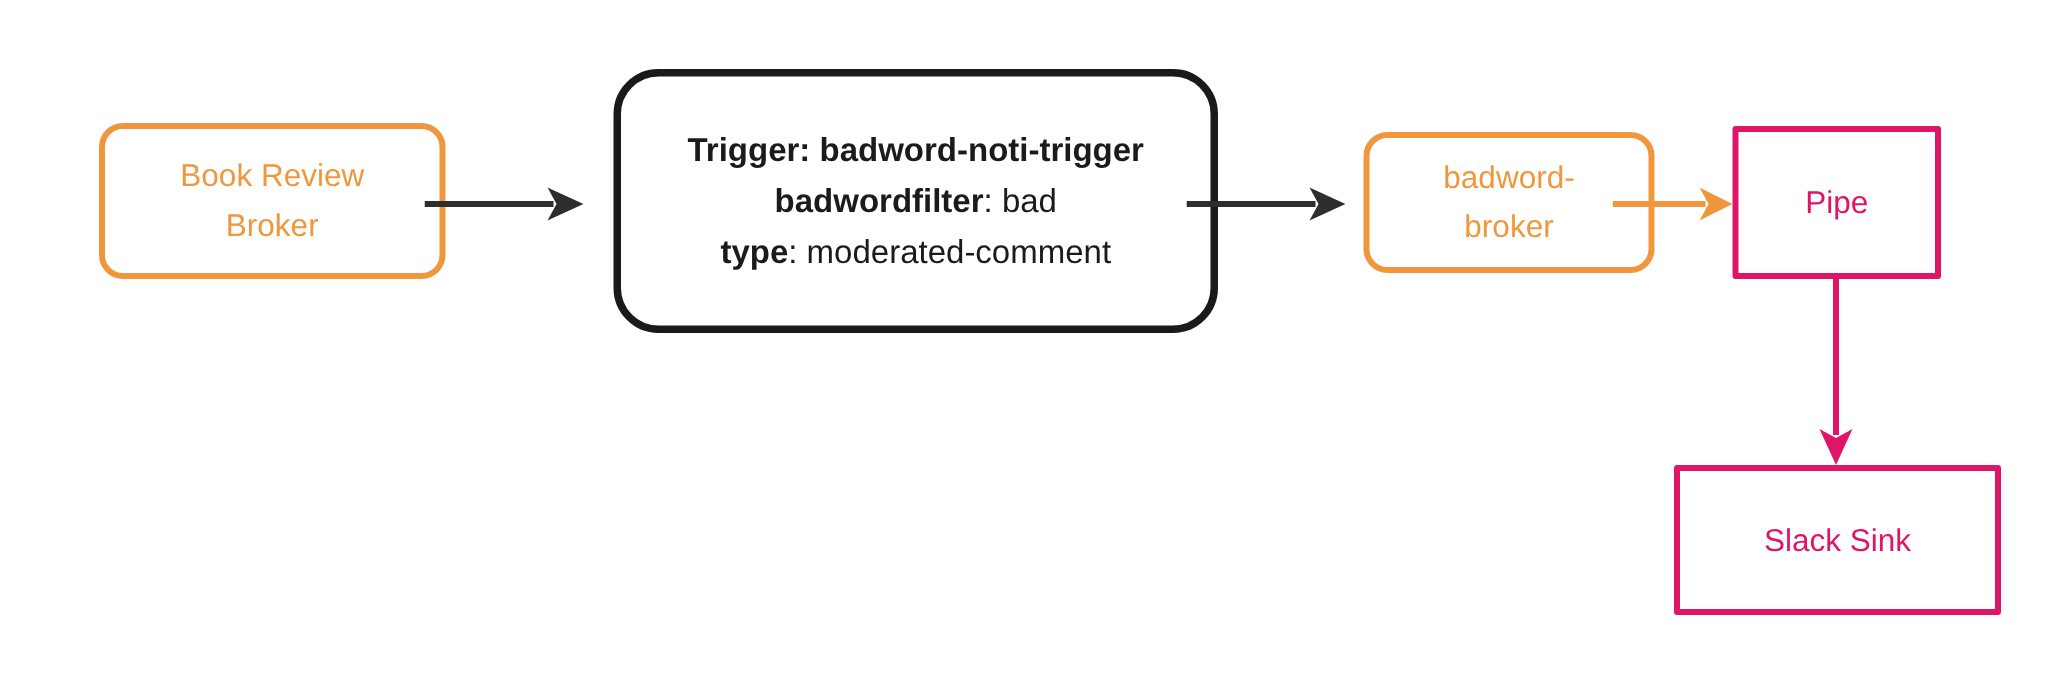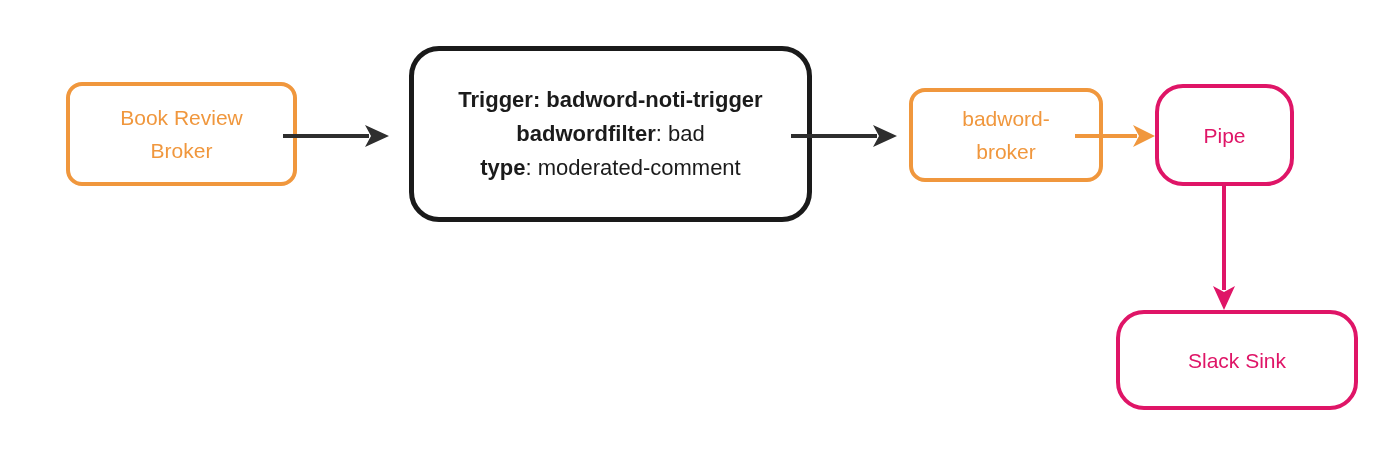--- a/index.html
+++ b/index.html
@@ -29,36 +29,36 @@
   }
   .node.orange {
     border: 4px solid var(--orange);
     color: var(--orange);
     border-radius: 16px;
     margin-left: 14px;
   }
   .node.pink {
     border: 4px solid var(--pink);
     color: var(--pink);
-    border-radius: 28px;
+    border-radius: 2px;
   }
   .node.black {
     border: 5px solid var(--black);
     color: #1b1b1b;
     border-radius: 30px;
     font-size: 22px;
     line-height: 34px;
   }
   .node .bold { font-weight: bold; }
 
   #node-book    { left: 52px;   top: 82px;  width: 231px; height: 104px; }
   #node-trigger { left: 388px;  top: 46px;  width: 403px; height: 176px; margin-left: 21px; }
   #node-badword { left: 895px;  top: 88px;  width: 194px; height: 94px;  }
   #node-pipe    { left: 1155px; top: 84px;  width: 139px; height: 102px; }
-  #node-slack   { left: 1116px; top: 310px; width: 242px; height: 100px; }
+  #node-slack   { left: 1116px; top: 310px; width: 218px; height: 100px; }
 
   .arrow { position: absolute; display: block; }
   #arrow-broker-to-trigger { left: 283px;  top: 120px; }
   #arrow-trigger-to-badword{ left: 791px;  top: 120px; }
   #arrow-badword-to-pipe   { left: 1075px; top: 120px; }
   #arrow-pipe-to-slack     { left: 1208px; top: 186px; }
 
   .arrow.dark line     { stroke: var(--arrow_dark); stroke-width: 4; }
   .arrow.dark polygon  { fill: var(--arrow_dark); }
   .arrow.orange line   { stroke: var(--orange); stroke-width: 4; }

